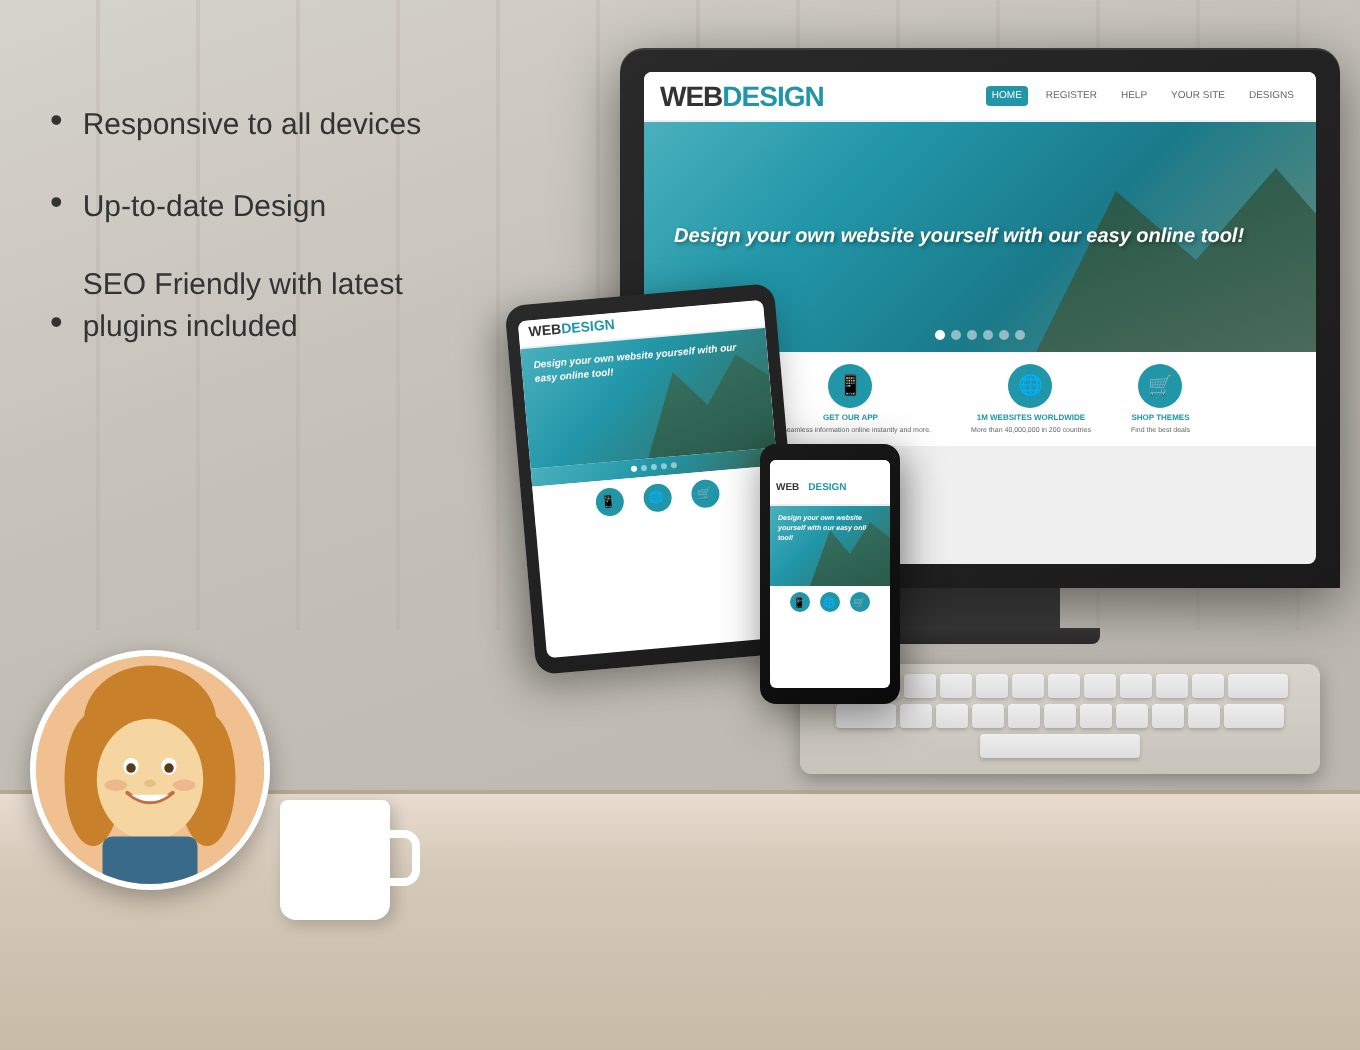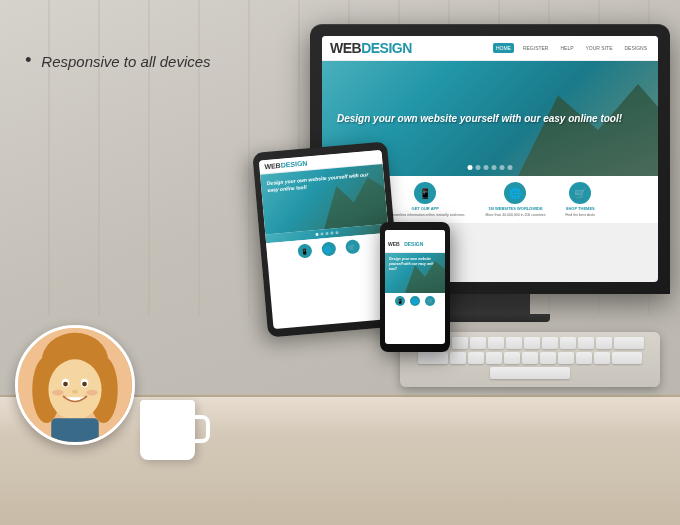--- a/index.html
+++ b/index.html
@@ -43,26 +43,25 @@
       z-index: 10;
     }
 
     .bullet-list {
       list-style: none;
       margin-top: 20px;
     }
 
     .bullet-list li {
       display: flex;
-      align-items: center;
+      align-items: flex-end;
       margin-bottom: 18px;
       font-size: 15px;
       color: #333;
       line-height: 1.4;
-      font-style: italic;
     }
 
     .bullet-list li::before {
       content: '•';
       color: #333;
       font-size: 18px;
       margin-right: 10px;
       margin-top: -2px;
       flex-shrink: 0;
     }
@@ -567,20 +566,26 @@
 <div class="container">
 
   <div class="wall-lines"></div>
 
   <div class="desk-surface"></div>
 
   <div class="left-panel">
     <ul class="bullet-list">
       <li>
         <span>Responsive to all devices</span>
+      </li>
+      <li>
+        <span>Up-to-date Design</span>
+      </li>
+      <li>
+        <span>SEO Friendly with latest plugins included</span>
       </li>
     </ul>
 
     <div class="avatar-container">
       <svg viewBox="0 0 120 120" xmlns="http://www.w3.org/2000/svg">
 
         <circle cx="60" cy="60" r="60" fill="#f0c090"></circle>
 
         <ellipse cx="60" cy="35" rx="35" ry="30" fill="#c8802a"></ellipse>
         <ellipse cx="30" cy="65" rx="15" ry="35" fill="#c8802a"></ellipse>

